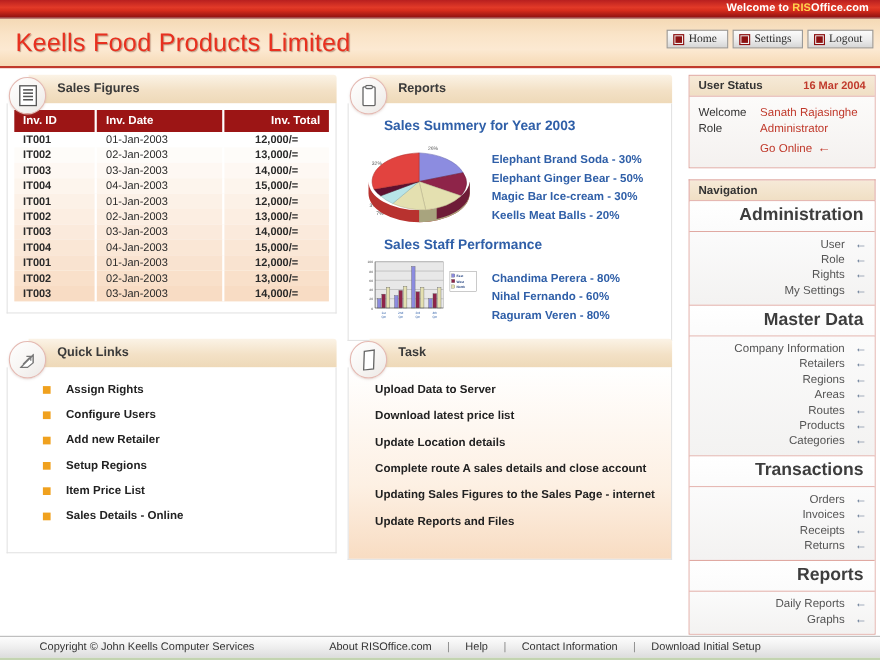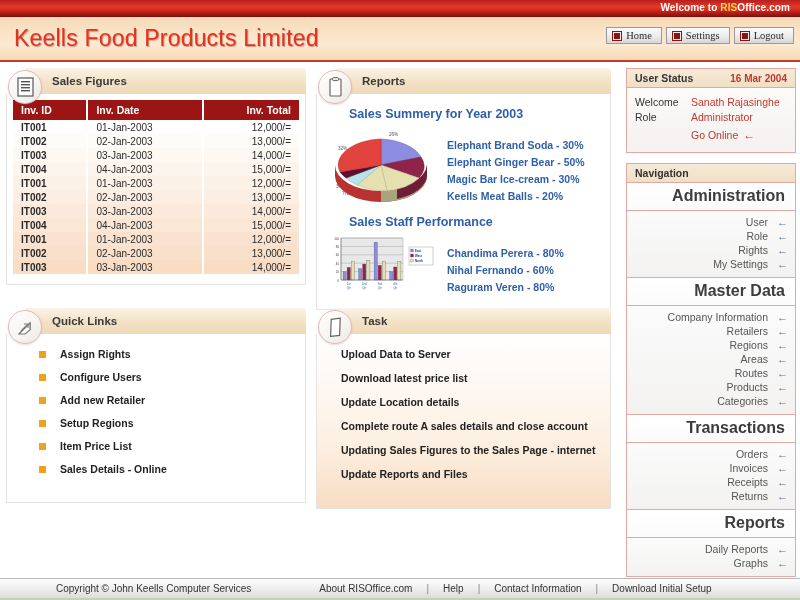--- a/index.html
+++ b/index.html
@@ -92,21 +92,21 @@
   table.salestbl th {
     background: #9c1515; color: #ffffff; font-size: 10.5px; font-weight: bold;
     text-align: left; padding: 4px 8px; border-right: 2px solid #ffffff;
   }
   table.salestbl th.num { text-align: right; border-right: none; }
   table.salestbl td {
     font-size: 10px; color: #2a2a2a; padding: 1.5px 8px;
     border-right: 2px solid #ffffff;
   }
   table.salestbl td.id { font-weight: bold; }
-  table.salestbl td.num { text-align: right; font-weight: normal; border-right: none; }
+  table.salestbl td.num { text-align: center; font-weight: bold; border-right: none; }
   table.salestbl tbody { }
   table.salestbl tbody tr td { background-clip: padding-box; }
 
   
   .card-reports { width: 295px; position: absolute; left: 310px; top: 0; }
   .card-reports .card-body { padding: 10px 10px 12px 10px; min-height: 210px; }
   .rep-title { font-size: 12.5px; font-weight: bold; color: #2f5fa8; margin: 3px 0 6px 22px; }
   .rep-row { display: flex; align-items: flex-start; }
   .rep-chart { width: 110px; flex: none; }
   .rep-list { margin-left: 10px; padding-top: 10px; }
@@ -170,21 +170,21 @@
   .nav-item .arr { color: #5a6f8c; font-size: 11px; margin-left: 9px; width: 10px; text-align: center; }
 
   
   .footer {
     position: absolute; left: 0; bottom: 0; width: 800px; height: 22px;
     background: linear-gradient(to bottom, #fdfdfd 0%, #efefef 48%, #dcdcdc 100%);
     border-top: 1px solid #b9b9b9;
     border-bottom: 2px solid #c3d4b0;
     display: flex; align-items: center;
   }
-  .footer .copy { font-size: 10px; color: #333; margin-left: 56px; }
+  .footer .copy { font-size: 10px; color: #333; margin-left: 36px; }
   .footer .links { display: flex; align-items: center; margin-left: 68px; gap: 0; }
   .footer .links a { font-size: 10px; color: #333; text-decoration: none; cursor: pointer; }
   .footer .sep { font-size: 10px; color: #888; margin: 0 14px; }
 
   svg { display: block; }
 </style>
 </head>
 <body>
 
 <div id="app">

